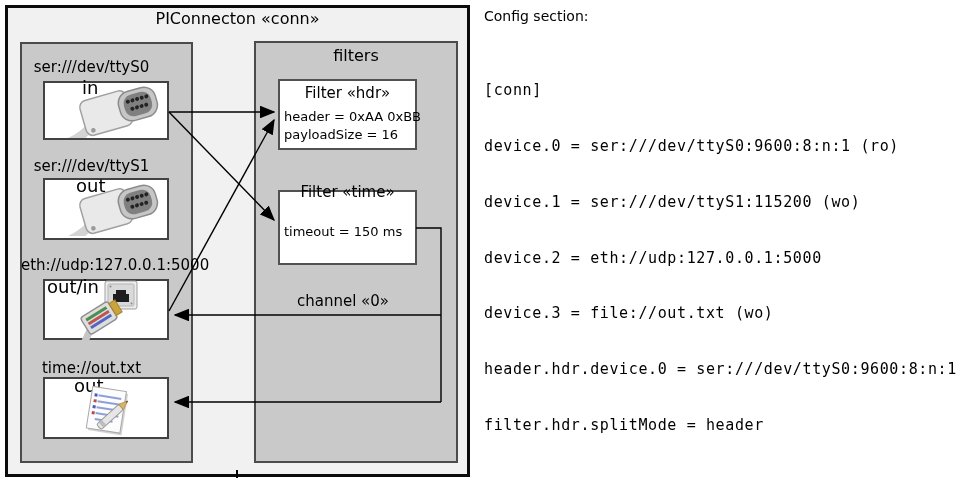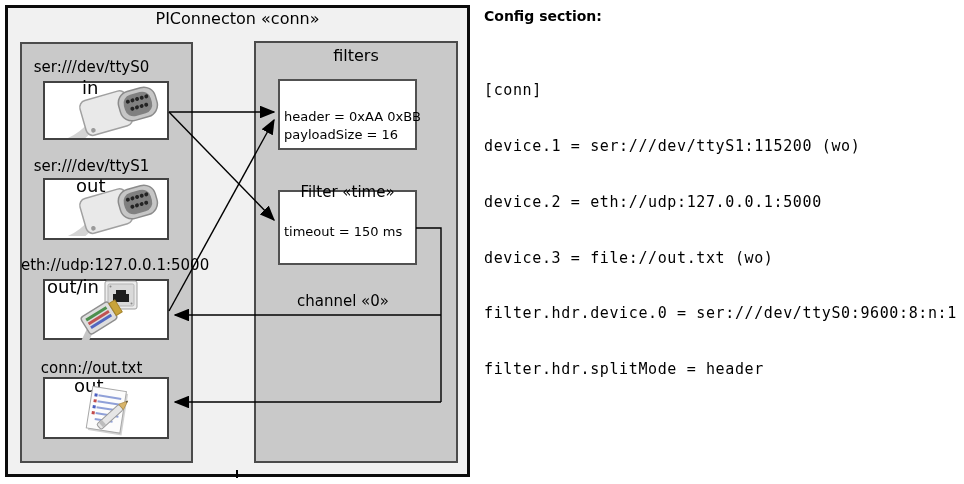--- a/index.html
+++ b/index.html
@@ -21,21 +21,21 @@
   .dev-mode{font-size:18px;line-height:18px;}
   
   .filter-box{left:278px;width:139px;background:#fff;border:2px solid #515151;box-sizing:border-box;}
   .filter-title{left:278px;width:139px;text-align:center;font-size:15px;}
   .filter-prop{left:284px;font-size:13px;line-height:16px;}
   
   .chan-label{left:297px;width:120px;text-align:left;font-size:15px;}
   
   #lines{left:0;top:0;pointer-events:none;}
   
-  .cfg-heading{left:484px;top:8px;font-size:14px;font-weight:bold;
+  .cfg-heading{left:484px;top:8px;font-size:14px;font-weight:normal;
                font-family:"DejaVu Sans","Liberation Sans",sans-serif;}
   .cfg-lines{left:484px;top:44px;font-family:"DejaVu Sans Mono","Liberation Mono",monospace;
              font-size:15px;line-height:18.6px;letter-spacing:0.62px;white-space:pre;}
 </style>
 </head>
 <body>
 
 <div id="root">
 
   <div class="abs outer-box"></div>
@@ -105,21 +105,21 @@
     <g transform="rotate(-32 29 22)">
       <path d="M2 36 L16 27" stroke="#c6c6c6" stroke-width="7" fill="none"></path>
       <rect x="13" y="12" width="32" height="20" rx="3" fill="#dedede" stroke="#8f8f8f" stroke-width="1.4"></rect>
       <rect x="45" y="15" width="7" height="14" fill="#c9a43a" stroke="#a5842c"></rect>
       <rect x="17" y="15.5" width="24" height="3" fill="#4d8f4d"></rect>
       <rect x="17" y="20" width="24" height="3" fill="#c05252"></rect>
       <rect x="17" y="24.5" width="24" height="3" fill="#5268c0"></rect>
     </g>
   </svg>
 
-  <div class="abs dev-label" style="top:359px">conn://out.txt</div>
+  <div class="abs dev-label" style="top:359px">time://out.txt</div>
   <div class="abs dev-box" style="top:377px;height:62px"></div>
   <div class="abs dev-mode" style="left:74px;top:377px">out</div>
   <svg class="abs" style="left:84px;top:386px" width="54" height="52" viewBox="0 0 54 52">
     <g transform="rotate(9 24 26)">
       <rect x="7" y="5" width="34" height="42" fill="#d2d2d2"></rect>
       <rect x="5" y="3" width="34" height="42" fill="#fcfcfc" stroke="#a8a8a8"></rect>
       <g stroke="#8fa0d8" stroke-width="2">
         <line x1="12" y1="11" x2="35" y2="11"></line>
           <line x1="12" y1="17" x2="35" y2="17"></line>
         <line x1="12" y1="23" x2="35" y2="23"></line>
@@ -136,20 +136,21 @@
       <rect x="13" y="24.5" width="4" height="6" fill="#bdbdbd"></rect>
       <polygon points="40,24 49,27.5 40,31" fill="#d8b46a" stroke="#b0904e" stroke-width="0.8"></polygon>
       <polygon points="47,26.6 49,27.5 47,28.4" fill="#3d3d3d"></polygon>
     </g>
   </svg>
 
   <div class="abs panel filters-panel"></div>
   <div class="abs filters-title">filters</div>
 
   <div class="abs filter-box" style="top:79px;height:71px"></div>
+  <div class="abs filter-title" style="top:84px">Filter «hdr»</div>
   <div class="abs filter-prop" style="top:109px">header = 0xAA 0xBB</div>
   <div class="abs filter-prop" style="top:127px">payloadSize = 16</div>
 
   <div class="abs filter-box" style="top:190px;height:75px"></div>
   <div class="abs filter-title" style="top:183px">Filter «time»</div>
   <div class="abs filter-prop" style="top:224px">timeout = 150 ms</div>
 
   <div class="abs chan-label" style="top:292px">channel «0»</div>
 
   <svg id="lines" class="abs" width="964" height="484" viewBox="0 0 964 484">
@@ -165,24 +166,25 @@
       <polyline points="416,228 441,228 441,402"></polyline>
       <line x1="441" y1="315" x2="175" y2="315" marker-end="url(#arr)"></line>
       <line x1="441" y1="402" x2="175" y2="402" marker-end="url(#arr)"></line>
       <line x1="237" y1="470" x2="237" y2="478" stroke-width="2"></line>
     </g>
   </svg>
 
   <div class="abs cfg-heading">Config section:</div>
   <div class="abs cfg-lines">
     <div>[conn]</div>
+    <div>device.0 = ser:///dev/ttyS0:9600:8:n:1 (ro)</div>
     <div>device.1 = ser:///dev/ttyS1:115200 (wo)</div>
     <div>device.2 = eth://udp:127.0.0.1:5000</div>
     <div>device.3 = file://out.txt (wo)</div>
-    <div>filter.hdr.device.0 = ser:///dev/ttyS0:9600:8:n:1</div>
+    <div>header.hdr.device.0 = ser:///dev/ttyS0:9600:8:n:1</div>
     <div>filter.hdr.splitMode = header</div>
     
     
     
     
     
     
     
     
     

